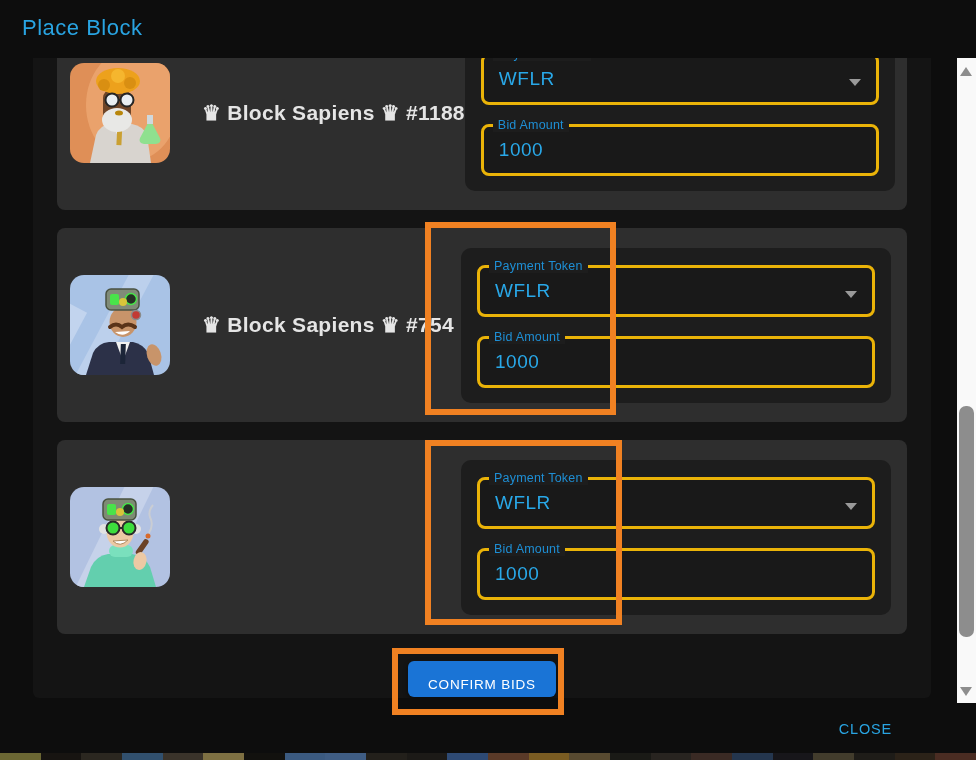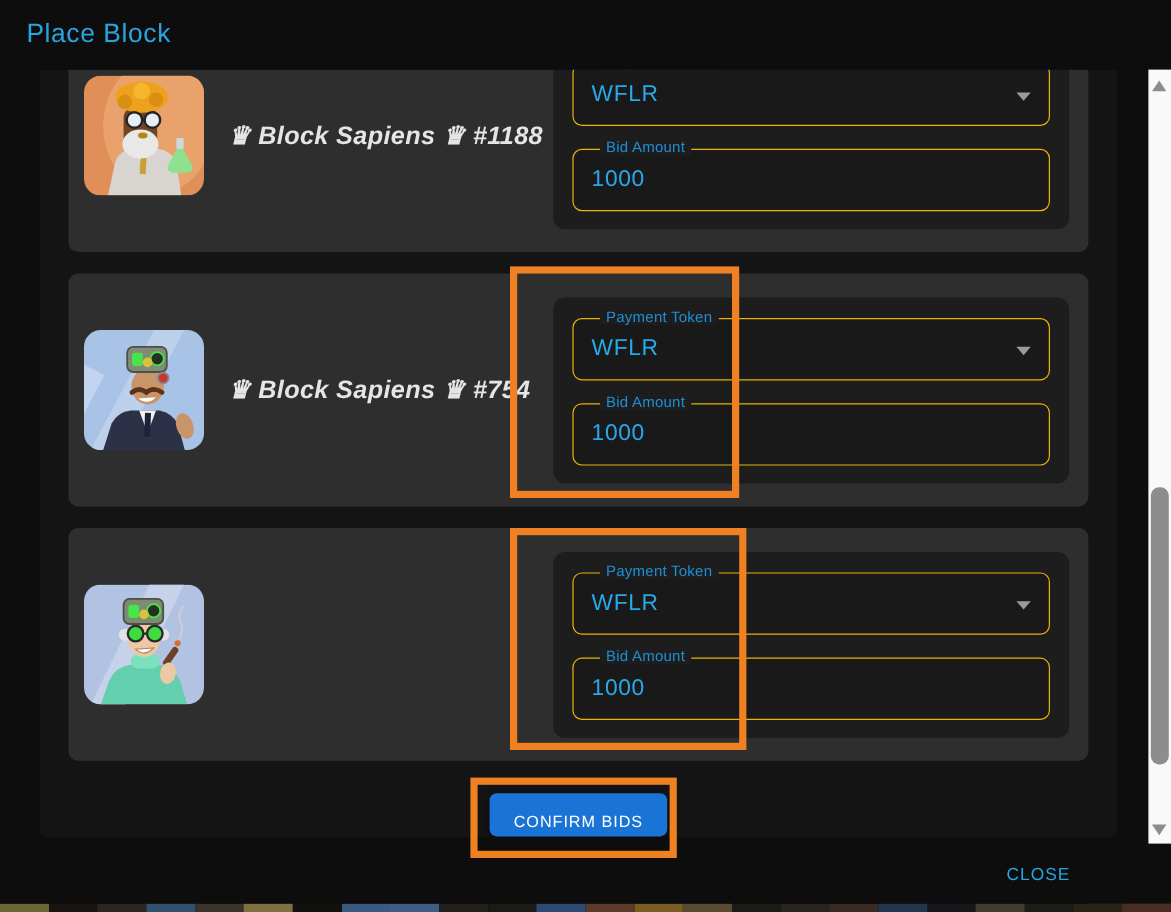--- a/index.html
+++ b/index.html
@@ -12,27 +12,27 @@
 
   
   #scroll-area { position:absolute; left:33px; top:58px; width:898px; height:640px; background:#141414; border-radius:0 0 6px 6px; overflow:hidden; }
 
   .card { height:194px; margin:0 24px 18px 24px; background:#2e2e2e; border-radius:8px; display:flex; align-items:center; padding:0 16px 0 13px; }
   .card.clipped { margin-top:-42px; }
 
   .avatar { width:100px; height:100px; border-radius:14px; overflow:hidden; flex:none; }
   .avatar svg { display:block; width:100px; height:100px; }
 
-  .card-title { margin-left:20px; font-size:21px; font-weight:600; letter-spacing:.3px; color:#e5e5e5; white-space:nowrap;font-style:italic; }
+  .card-title { margin-left:32px; font-size:21px; font-weight:600; letter-spacing:.3px; color:#e5e5e5; white-space:nowrap; }
 
   .panel { margin-left:auto; width:430px; height:155px; background:#1d1d1d; border-radius:10px; padding:0 16px; }
-  .field { position:relative; width:398px; height:52px; background:#191919; border:1px solid #eab308; border-radius:8px; display:flex; align-items:center; }
+  .field { position:relative; width:398px; height:52px; background:#191919; border:3px solid #eab308; border-radius:8px; display:flex; align-items:center; }
   .field.first { margin-top:17px; }
   .field.second { margin-top:19px; }
-  .field-label { position:absolute; top:-9px; left:22px; background:#1d1d1d; padding:0 5px; font-size:12.5px; letter-spacing:.2px; color:#1e8fd5; }
+  .field-label { position:absolute; top:-9px; left:9px; background:#1d1d1d; padding:0 5px; font-size:12.5px; letter-spacing:.2px; color:#1e8fd5; }
   .field-value { font-size:19px; letter-spacing:.5px; color:#29a8e8; padding-left:15px; }
   .caret { position:absolute; right:15px; top:23px; width:0; height:0; border-left:6px solid transparent; border-right:6px solid transparent; border-top:7px solid #9a9a9a; }
 
   
   #confirm-row { margin-top:27px; text-align:center; }
   #confirm-btn { display:inline-block; height:36px; padding:16px 20px; background:#1a74d6; border:none; border-radius:6px; color:#ffffff; font-family:"Liberation Sans", sans-serif; font-size:13.5px; font-weight:500; letter-spacing:.8px; cursor:pointer; box-shadow:0 2px 5px rgba(0,0,0,.45); }
 
   
   .hl { position:absolute; border:6px solid #f08122; z-index:5; pointer-events:none; }
   #hl-card2 { left:425px; top:222px; width:191px; height:193px; }

